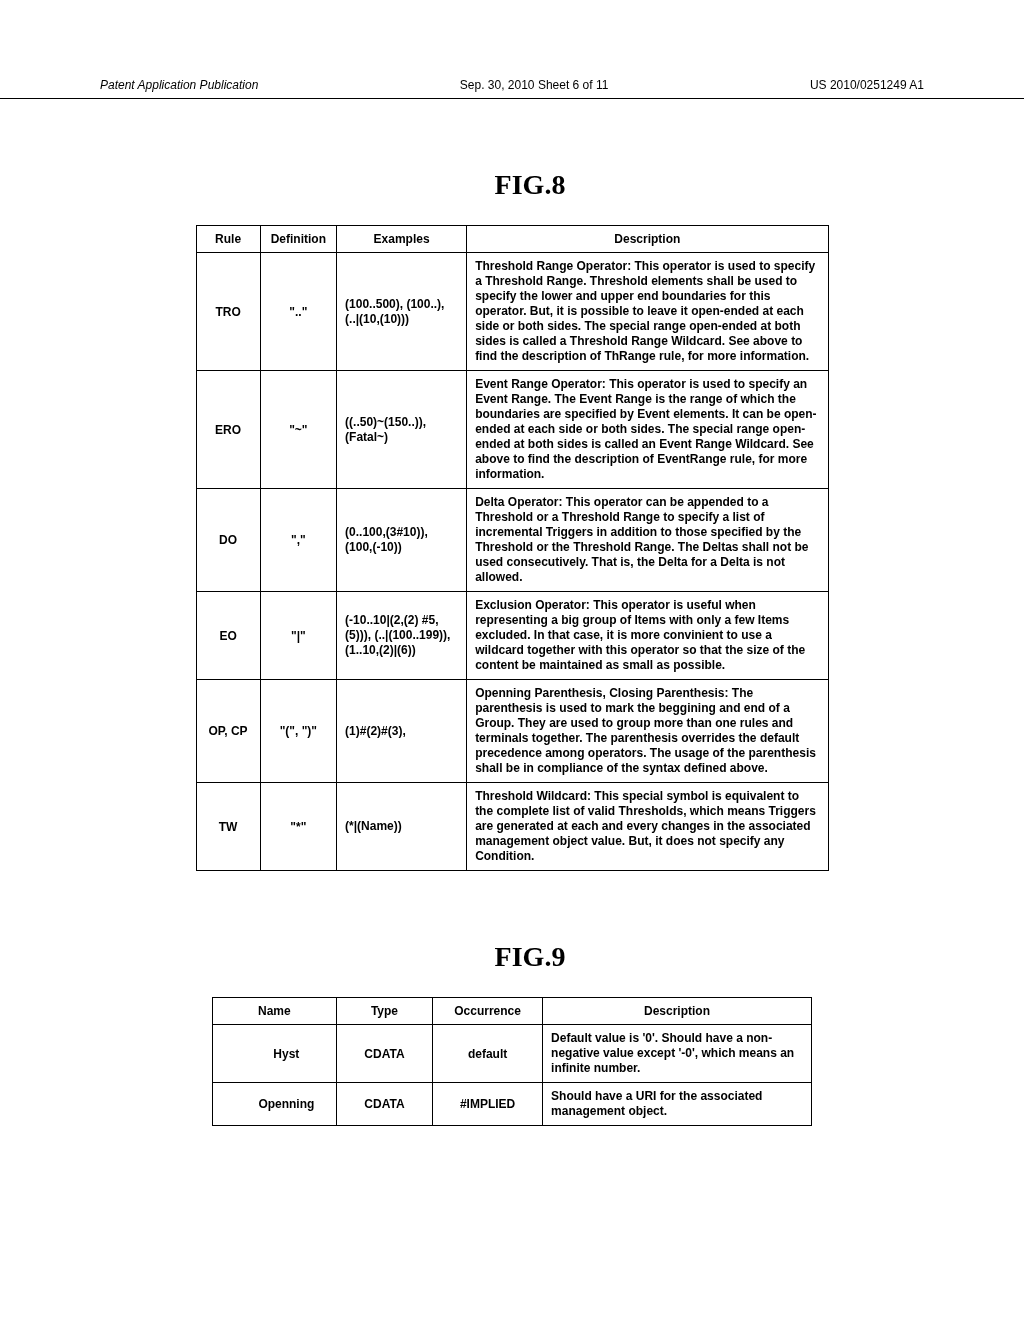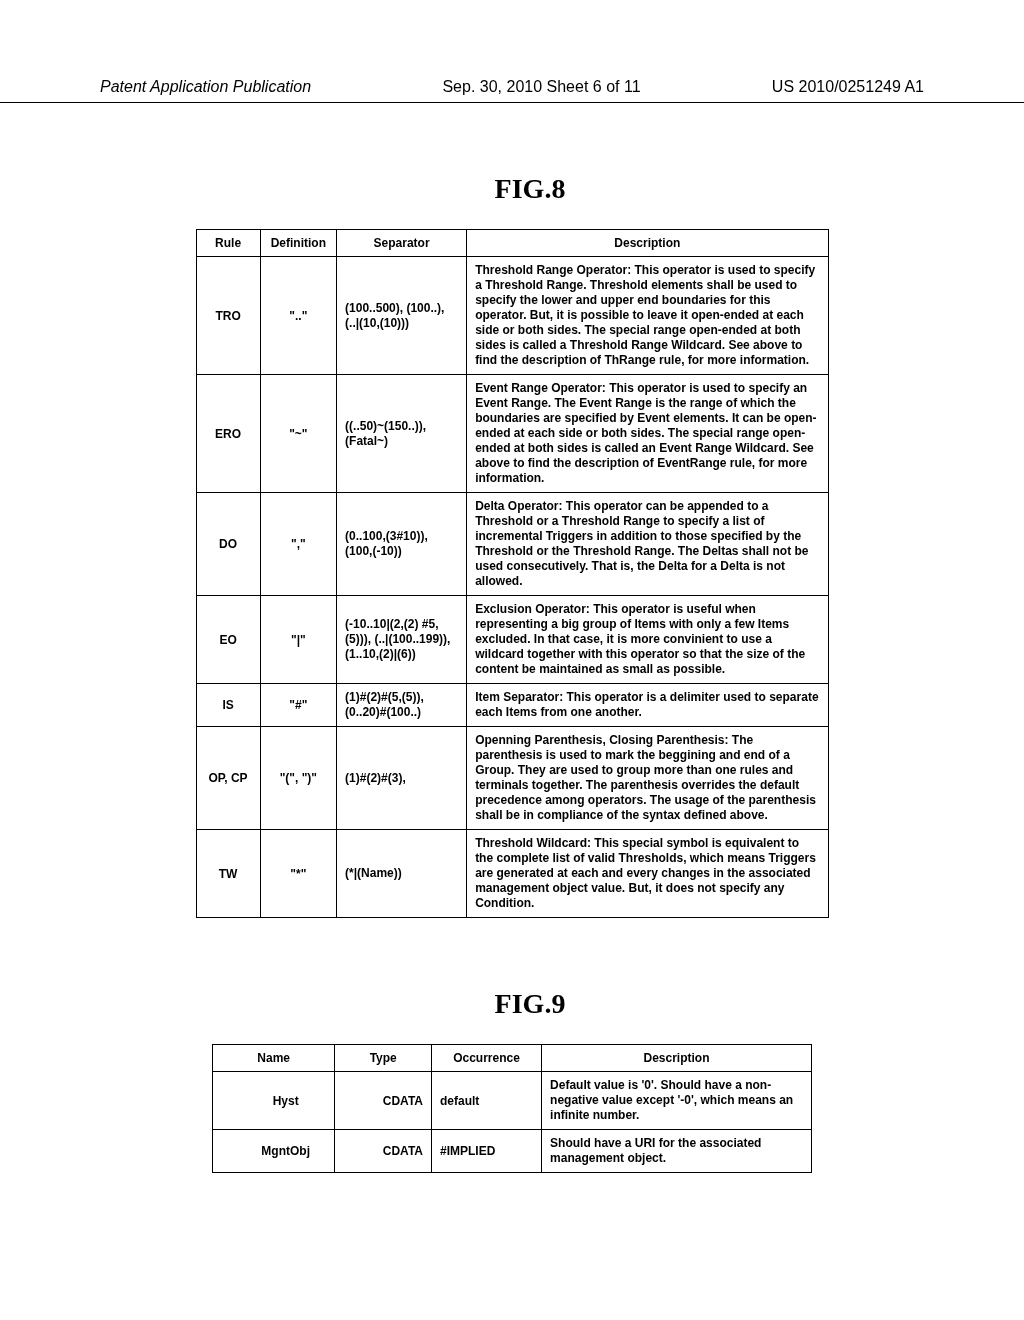--- a/index.html
+++ b/index.html
@@ -12,21 +12,21 @@
     color: #000;
     position: relative;
   }
   .page-header {
     display: flex;
     justify-content: space-between;
     align-items: flex-end;
     padding: 78px 100px 6px 100px;
     border-bottom: 1.5px solid #000;
     margin: 0 0 0 0;
-    font-size: 16px;
+    font-size: 12px;
   }
   .page-header .left { font-style: italic; }
   .page-header .center { }
   .page-header .right { }
   .fig-title {
     text-align: center;
     font-family: "Times New Roman", Times, serif;
     font-weight: bold;
     font-size: 28px;
     margin: 70px 0 24px 0;
@@ -57,22 +57,22 @@
   .t8 td.c-def   { width: 60px; text-align: center; font-weight: bold; }
   .t8 td.c-ex    { width: 120px; text-align: left; font-weight: bold; line-height: 1.25; }
   .t8 td.c-desc  { width: 380px; text-align: left; font-weight: bold; line-height: 1.25; }
   .t8 th.c-rule  { width: 50px; }
   .t8 th.c-def   { width: 60px; }
   .t8 th.c-ex    { width: 120px; }
   .t8 th.c-desc  { width: 380px; }
   
   .t9 { width: 600px; }
   .t9 td.c-name  { width: 90px; text-align: center; font-weight: bold; padding-left: 32px; }
-  .t9 td.c-type  { width: 90px; text-align: right; font-weight: bold; }
-  .t9 td.c-occ   { width: 100px; text-align: left; font-weight: bold; }
+  .t9 td.c-type  { width: 90px; text-align: center; font-weight: bold; }
+  .t9 td.c-occ   { width: 100px; text-align: center; font-weight: bold; }
   .t9 td.c-desc  { width: 300px; text-align: left; font-weight: bold; line-height: 1.25; }
   .t9 th.c-name  { width: 90px; }
   .t9 th.c-type  { width: 90px; }
   .t9 th.c-occ   { width: 100px; }
   .t9 th.c-desc  { width: 300px; }
 </style>
 </head>
 <body>
 
 <div class="page-header">
@@ -82,21 +82,21 @@
 </div>
 
 <div class="fig-title">FIG.8</div>
 
 <div class="tbl-wrap">
 <table class="data t8">
   <thead>
     <tr>
       <th class="c-rule">Rule</th>
       <th class="c-def">Definition</th>
-      <th class="c-ex">Separator</th>
+      <th class="c-ex">Examples</th>
       <th class="c-desc">Description</th>
     </tr>
   </thead>
   <tbody>
     <tr>
       <td class="c-rule">TRO</td>
       <td class="c-def">".."</td>
       <td class="c-ex">(100..500),
 (100..),
 (..|(10,(10)))</td>
@@ -117,27 +117,20 @@
       <td class="c-desc">Delta Operator: This operator can be appended to a Threshold or a Threshold Range to specify a list of incremental Triggers in addition to those specified by the Threshold or the Threshold Range. The Deltas shall not be used consecutively. That is, the Delta for a Delta is not allowed.</td>
     </tr>
     <tr>
       <td class="c-rule">EO</td>
       <td class="c-def">"|"</td>
       <td class="c-ex">(-10..10|(2,(2)
 #5,(5))),
 (..|(100..199)),
 (1..10,(2)|(6))</td>
       <td class="c-desc">Exclusion Operator: This operator is useful when representing a big group of Items with only a few Items excluded. In that case, it is more convinient to use a wildcard together with this operator so that the size of the content be maintained as small as possible.</td>
-    </tr>
-    <tr>
-      <td class="c-rule">IS</td>
-      <td class="c-def">"#"</td>
-      <td class="c-ex">(1)#(2)#(5,(5)),
-(0..20)#(100..)</td>
-      <td class="c-desc">Item Separator: This operator is a delimiter used to separate each Items from one another.</td>
     </tr>
     <tr>
       <td class="c-rule">OP, CP</td>
       <td class="c-def">"(", ")"</td>
       <td class="c-ex">(1)#(2)#(3),</td>
       <td class="c-desc">Openning Parenthesis, Closing Parenthesis: The parenthesis is used to mark the beggining and end of a Group. They are used to group more than one rules and terminals together. The parenthesis overrides the default precedence among operators. The usage of the parenthesis shall be in compliance of the syntax defined above.</td>
     </tr>
     <tr>
       <td class="c-rule">TW</td>
       <td class="c-def">"*"</td>
@@ -162,20 +155,20 @@
   </thead>
   <tbody>
     <tr>
       <td class="c-name">Hyst</td>
       <td class="c-type">CDATA</td>
       <td class="c-occ">default</td>
       <td class="c-desc">Default value is '0'.
 Should have a non-negative value except '-0', which means an infinite number.</td>
     </tr>
     <tr>
-      <td class="c-name">MgntObj</td>
+      <td class="c-name">Openning</td>
       <td class="c-type">CDATA</td>
       <td class="c-occ">#IMPLIED</td>
       <td class="c-desc">Should have a URI for the associated management object.</td>
     </tr>
   </tbody>
 </table>
 </div>
 
 </body></html>

